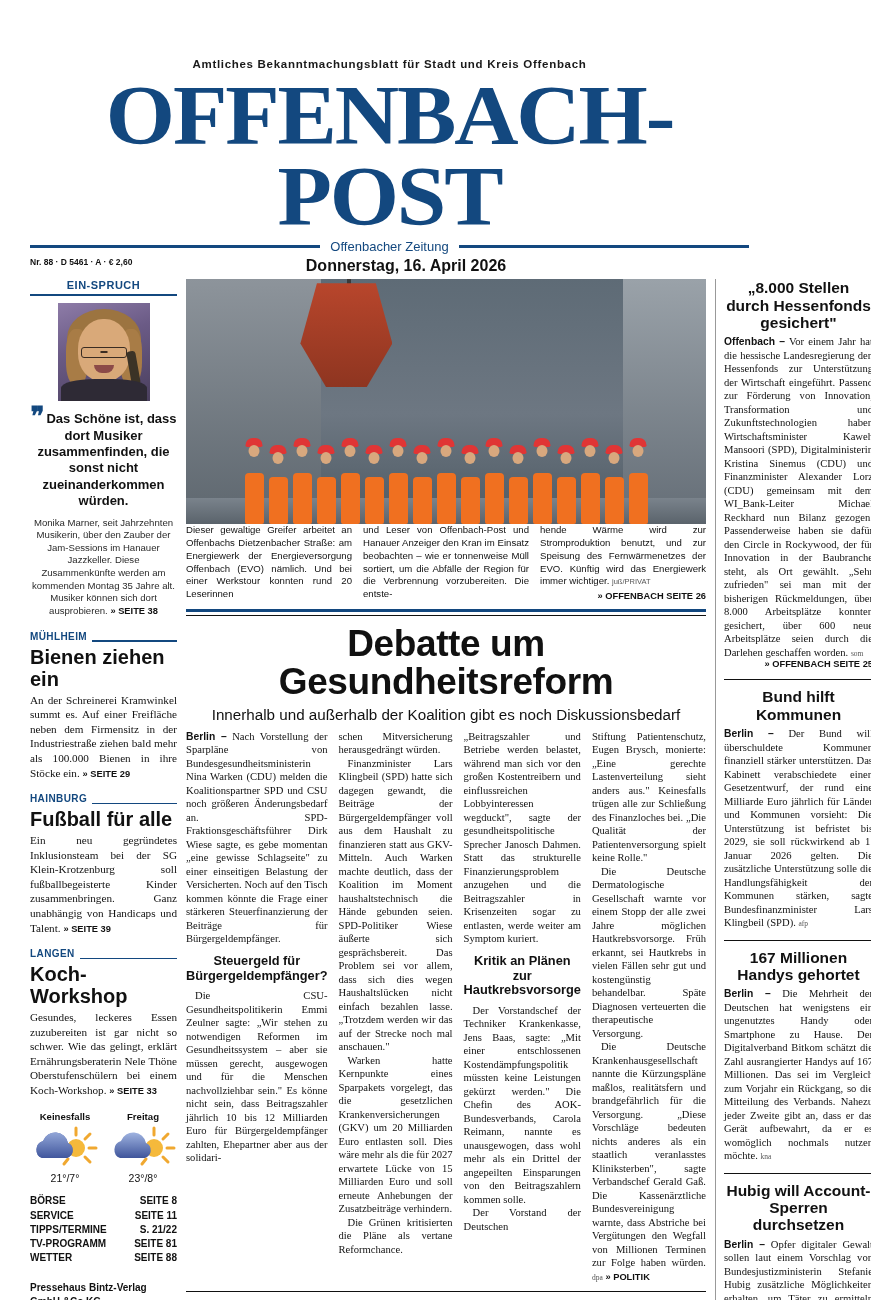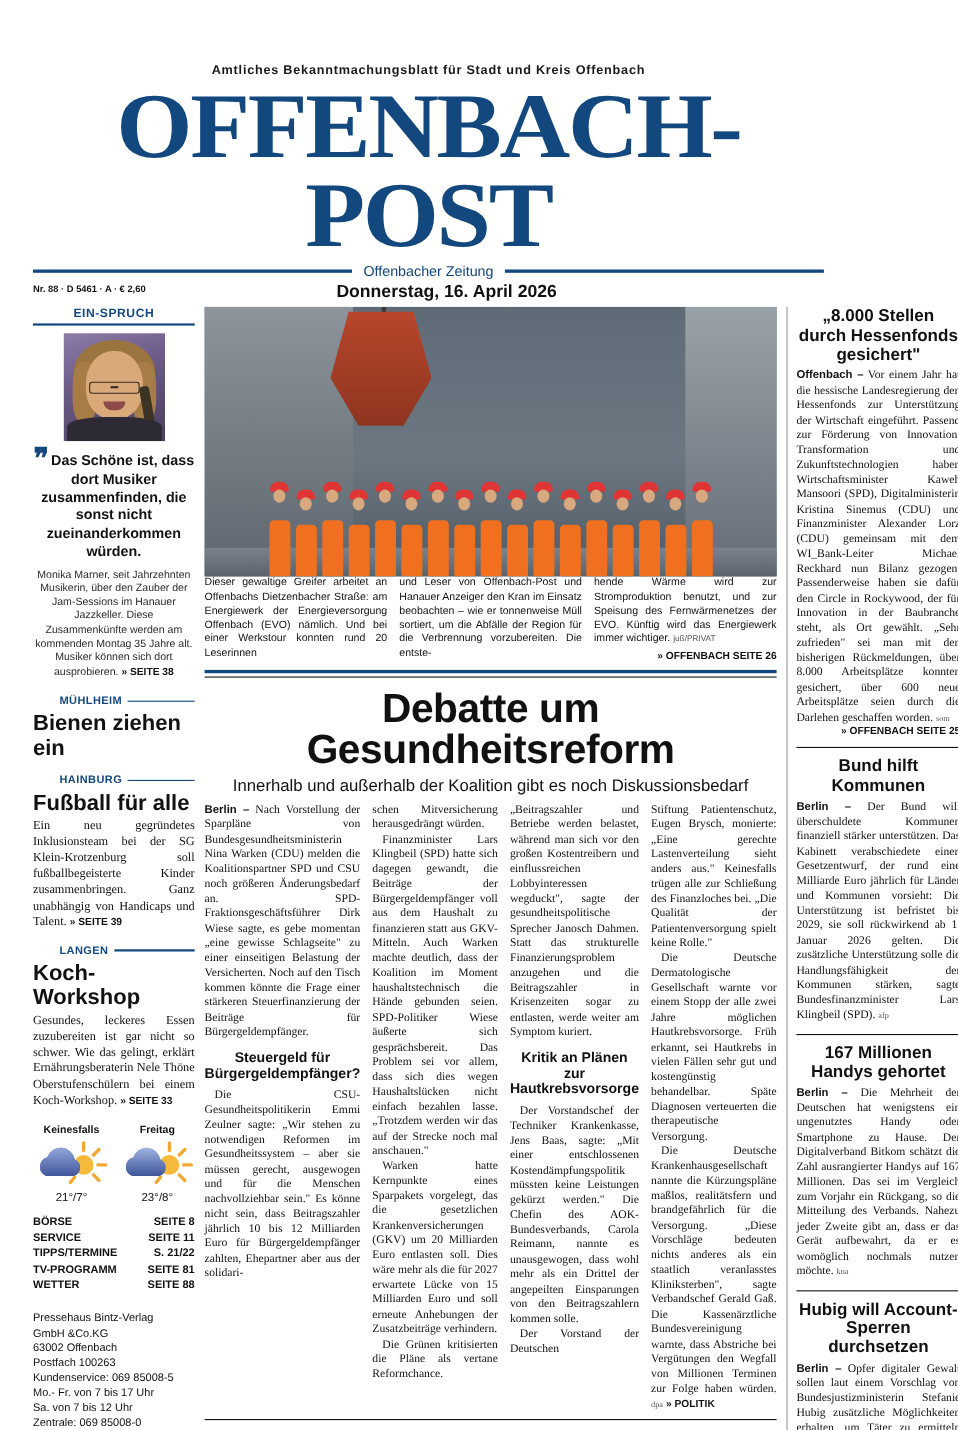--- a/index.html
+++ b/index.html
@@ -62,21 +62,21 @@
   
   .sec-head {
     font-family: "Liberation Sans", sans-serif;
     font-size: 11px; font-weight: 700; letter-spacing: .5px;
     color: #13487f; text-align: center;
     border-bottom: 2.5px solid #13487f; padding-bottom: 3px;
   }
   .sec-head-left {
     font-family: "Liberation Sans", sans-serif;
     font-size: 10px; font-weight: 700; letter-spacing: .4px;
-    color: #13487f; display: flex; align-items: center; gap: 5px; margin-left: 24px;
+    color: #13487f; display: flex; align-items: flex-end; gap: 5px;
   }
   .sec-head-left .line { flex: 1; height: 1.5px; background: #13487f; }
 
   .portrait {
     width: 92px; height: 98px; margin: 7px auto 0;
     background: linear-gradient(160deg,#8e7ca8 0%,#6b5b86 40%,#4a3f5e 100%);
     position: relative; overflow: hidden;
   }
   .portrait .face {
     position: absolute; left: 50%; top: 16px; transform: translateX(-50%);
@@ -165,21 +165,21 @@
   .index-row {
     display: flex; justify-content: space-between;
     font-family: "Liberation Sans", sans-serif;
     font-size: 10px; font-weight: 700; color: #111; line-height: 1.42;
   }
 
   .imprint {
     font-family: "Liberation Sans", sans-serif;
     font-size: 10px; line-height: 1.36; color: #111; margin-top: 16px;
   }
-  .imprint .b { font-weight: 400; }
+  .imprint .b { font-weight: 700; }
 
   
   .lead-photo {
     width: 100%; height: 245px; position: relative; overflow: hidden;
     background: linear-gradient(180deg,#5e6b76 0%,#6d7782 55%,#4e5a63 100%);
   }
   .lead-photo .wall-l { position:absolute; left:0; top:0; width:26%; height:100%;
     background: linear-gradient(180deg,#8d949b,#5d666e); }
   .lead-photo .grab {
     position:absolute; left:22%; top:4px; width:92px; height:104px;
@@ -309,20 +309,24 @@
           <span class="ref">» SEITE 38</span>
         </div>
       </div>
 
       <div class="side-block">
         <div class="sec-head-left">
           <span>MÜHLHEIM</span>
           <span class="line"></span>
         </div>
         <div class="side-title">Bienen ziehen ein</div>
+        <div class="side-body">
+          <span>An der Schreinerei Kramwinkel summt es. Auf einer Freifläche neben dem Firmensitz in der Industriestraße ziehen bald mehr als 100.000 Bienen in ihre Stöcke ein.</span>
+          <span class="ref">» SEITE 29</span>
+        </div>
       </div>
 
       <div class="side-block">
         <div class="sec-head-left">
           <span>HAINBURG</span>
           <span class="line"></span>
         </div>
         <div class="side-title">Fußball für alle</div>
         <div class="side-body">
           <span>Ein neu gegründetes Inklusionsteam bei der SG Klein-Krotzenburg soll fußballbegeisterte Kinder zusammenbringen. Ganz unabhängig von Handicaps und Talent.</span>

